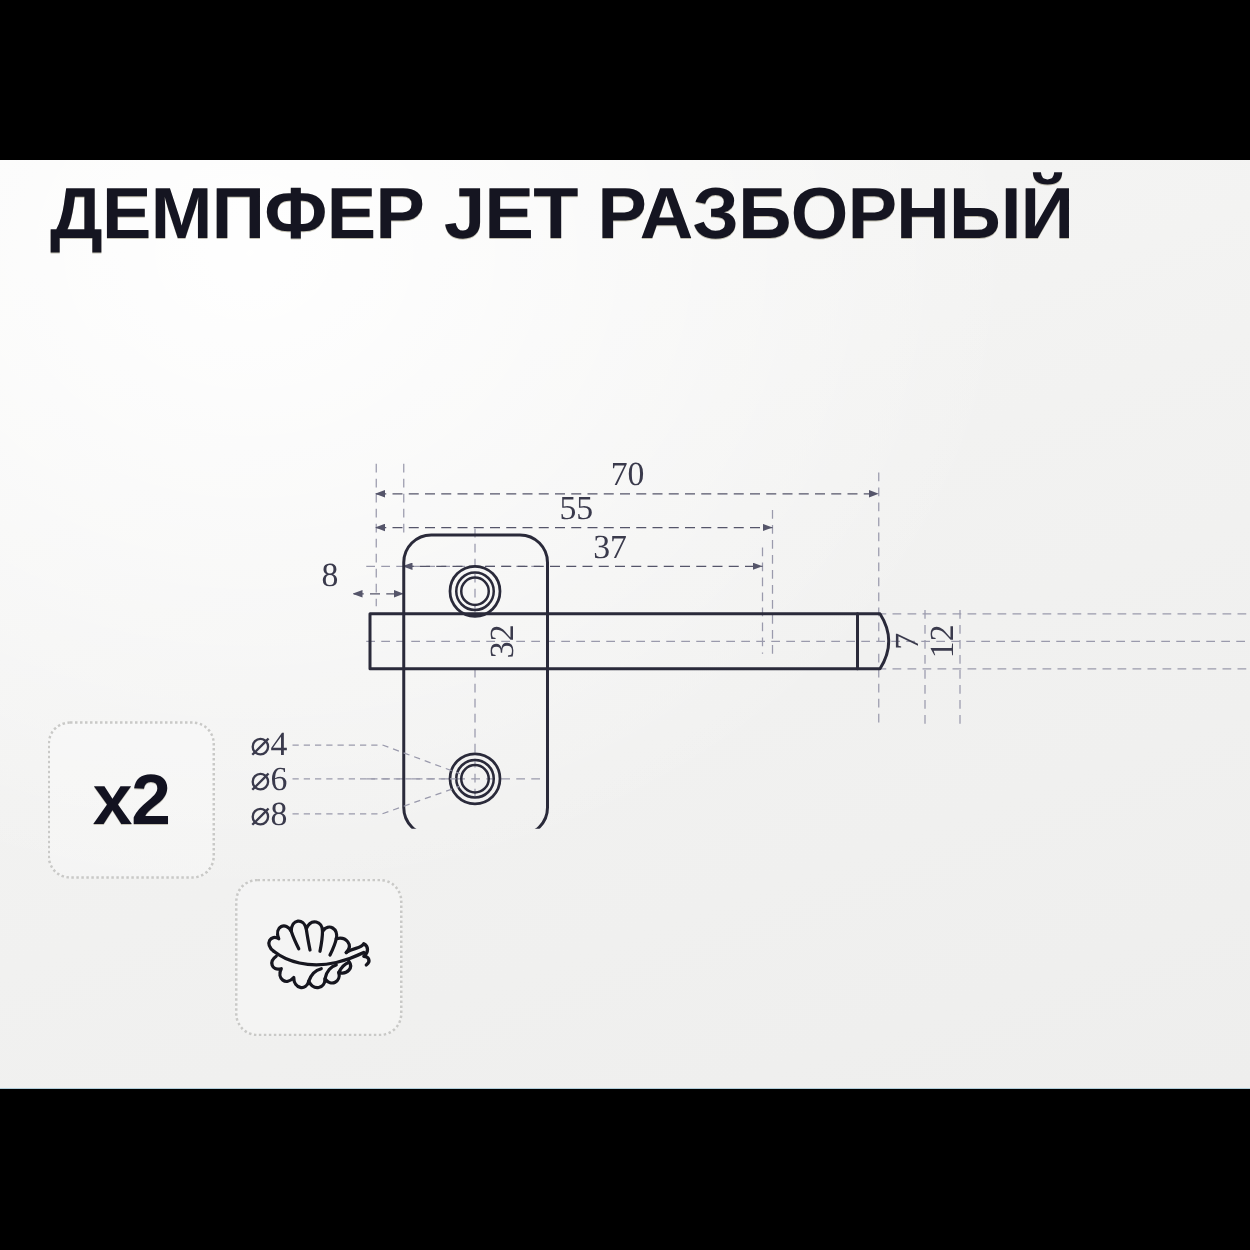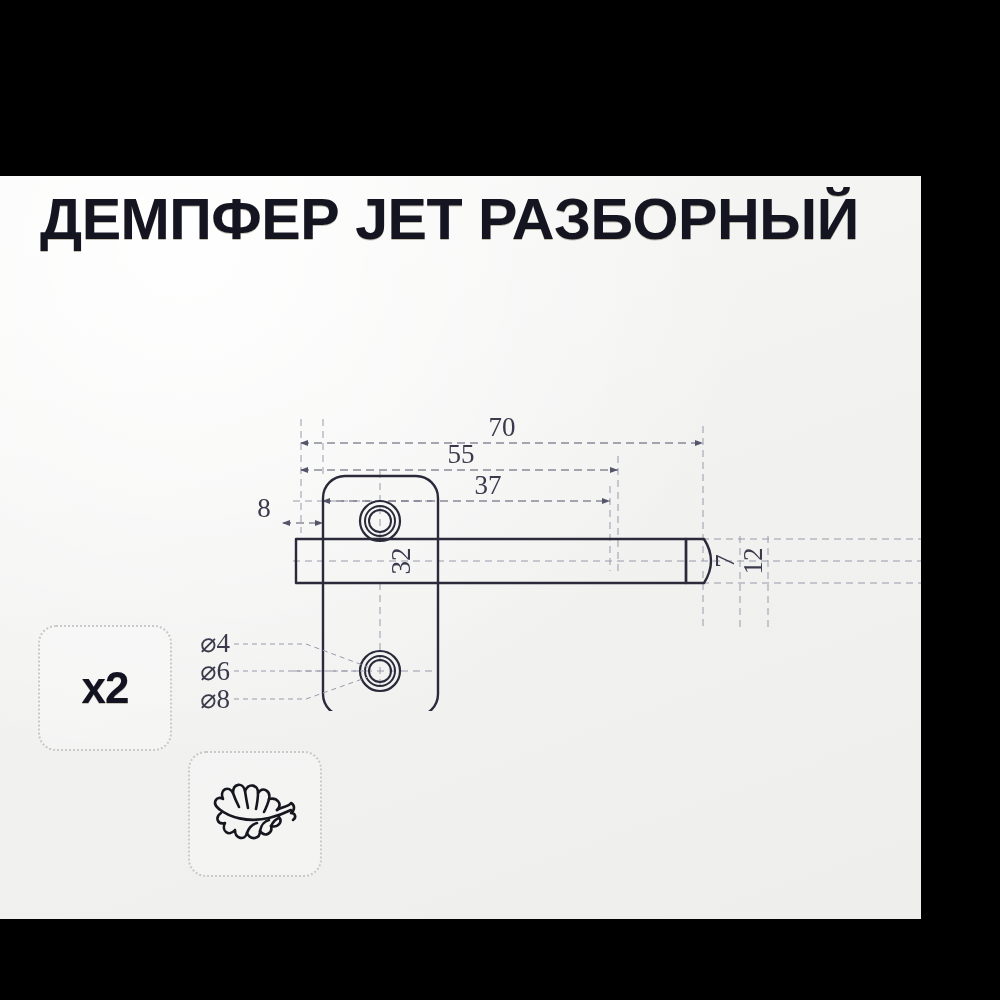--- a/index.html
+++ b/index.html
@@ -6,24 +6,23 @@
   body{
     width:1000px;height:1000px;
     background:#000;
     font-family:"Liberation Sans", sans-serif;
     overflow:hidden;
     position:relative;
   }
   #card{
     position:absolute;
     left:0; top:128px;
-    width:921px; height:743px;
+    width:1000px; height:743px;
     background:#7dd3fc;
     overflow:hidden;
-    margin-top:48px;
   }
   
   #card:before{
     content:"";position:absolute;inset:0;
     background:
       radial-gradient(ellipse at 20% 10%, rgba(255,255,255,.95) 0%, rgba(244,244,243,0) 55%),
       linear-gradient(160deg, #f7f7f6 0%, #f2f2f1 45%, #eeeeed 100%);
     pointer-events:none;
   }
   #card>*{position:relative;}
@@ -58,21 +57,21 @@
     display:flex;align-items:center;justify-content:center;
   }
   #box-qty{ left:38px; top:449px; width:130px; height:122px; }
   #box-feather{ left:188px; top:449px; width:130px; height:122px; }
 
   .boxtext{
     font-weight:bold;
     color:#121220;
     text-shadow:0 1px 0 rgba(90,80,40,.30);
   }
-  #qty-label{ font-size:44px; letter-spacing:-1px;}
+  #qty-label{ font-size:57px; letter-spacing:-1px;}
 </style>
 </head>
 <body>
 
 <div style="position:absolute;left:0;top:0;width:1000px;height:128px;background:#000;"></div>
 <div style="position:absolute;left:0;top:871px;width:1000px;height:129px;background:#000;"></div>
 
 <div id="card">
 
   <div id="title">ДЕМПФЕР JET РАЗБОРНЫЙ</div>

